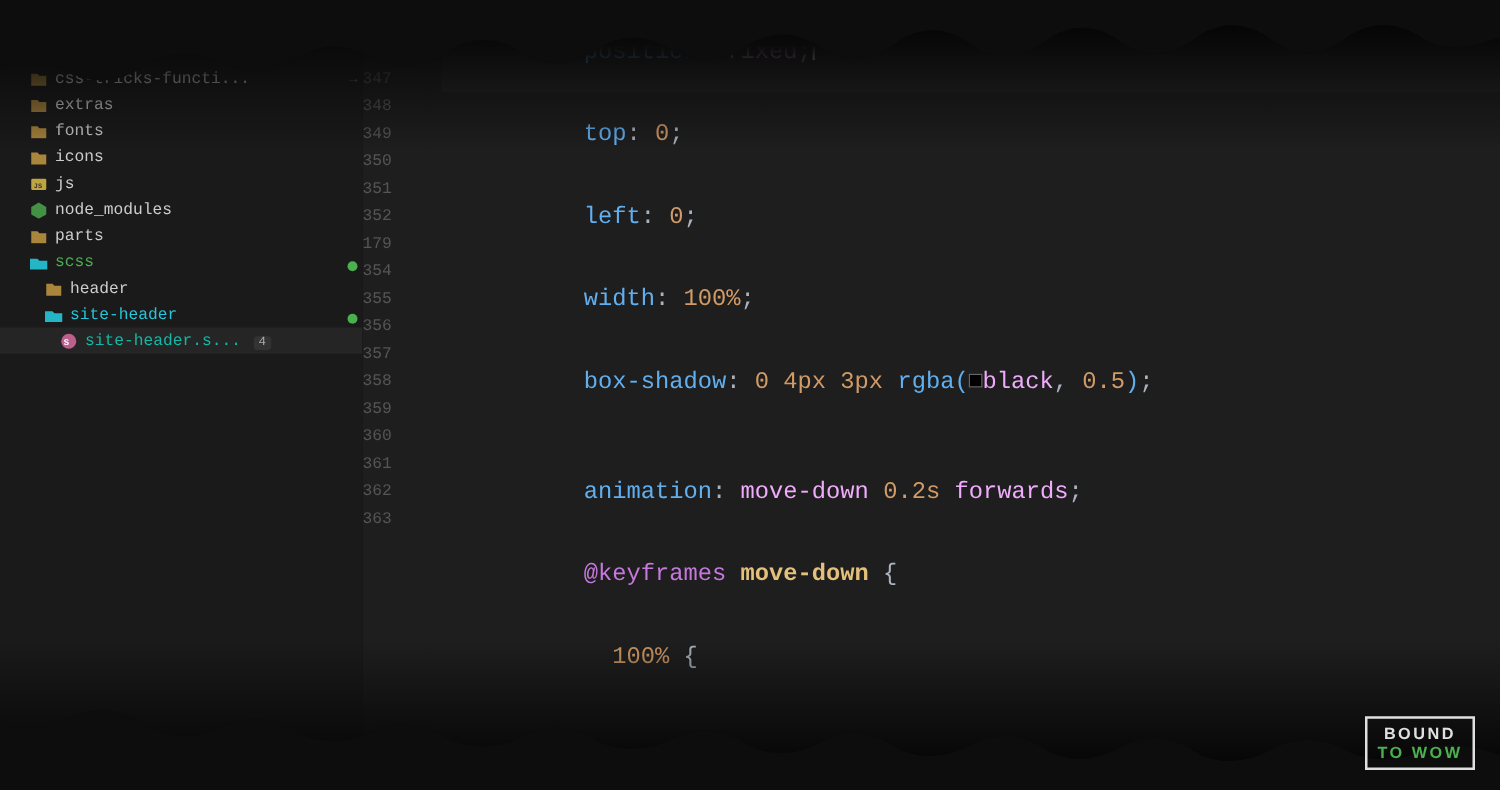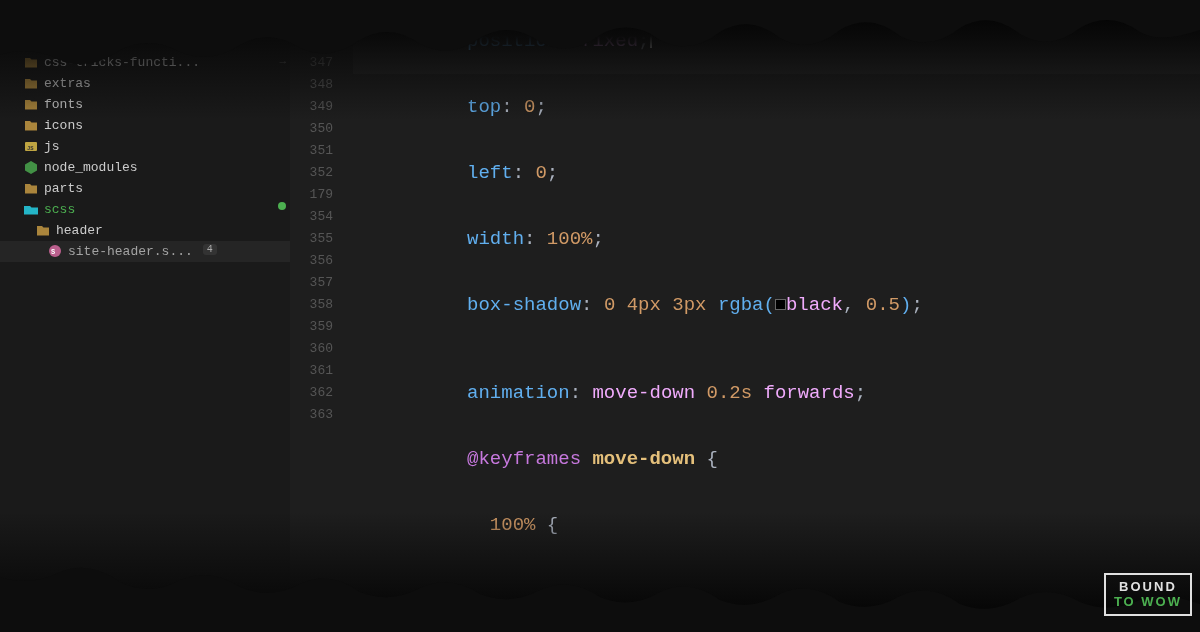--- a/index.html
+++ b/index.html
@@ -31,21 +31,21 @@
       position: relative;
       z-index: 2;
     }
 
     .sidebar-inner {
       padding: 10px 0;
     }
 
     .sidebar-item {
       display: flex;
-      align-items: flex-start;
+      align-items: flex-end;
       padding: 3px 4px;
       cursor: pointer;
       color: #cccccc;
       font-size: 13px;
       gap: 6px;
       white-space: nowrap;
       position: relative;
     }
 
     .sidebar-item.active {
@@ -120,21 +120,20 @@
     }
 
     .line-numbers {
       width: 55px;
       min-width: 55px;
       background: #1e1e1e;
       color: #555;
       font-size: 13px;
       line-height: 22px;
       padding: 8px 0;
-      text-align: right;
       padding-right: 12px;
       user-select: none;
     }
 
     .code-area {
       flex: 1;
       padding: 8px 0 8px 8px;
       overflow: hidden;
       position: relative;
     }
@@ -160,21 +159,21 @@
       right: 20px;
       color: #888;
       font-size: 12px;
       font-family: 'Courier New', monospace;
     }
 
     
     .watermark {
       position: absolute;
       bottom: 16px;
-      right: 8px;
+      right: 20px;
       z-index: 20;
       text-align: center;
     }
 
     .watermark-box {
       border: 2px solid #e0e0e0;
       padding: 4px 8px;
       display: inline-block;
     }
 
@@ -351,29 +350,38 @@
 
       <div class="sidebar-item indent-2">
         <span class="folder-icon">
           <svg width="14" height="12" viewBox="0 0 14 12">
               <path d="M1 2h5l1.5 1.5H13v8H1V2z" fill="#e8b44c" opacity="0.7"></path>
             </svg>
         </span>
         <span class="item-label">header</span>
       </div>
 
+      <div class="sidebar-item indent-2">
+        <span class="folder-icon folder-open-cyan">
+          <svg width="14" height="12" viewBox="0 0 14 12">
+              <path d="M0 3h6l1.5 1.5H14v7H0V3z" fill="#26c6da" opacity="0.9"></path>
+            </svg>
+        </span>
+        <span class="item-label cyan">site-header</span>
+        <span class="dot-badge"></span>
+      </div>
 
       <div class="sidebar-item indent-3 active">
         <span class="folder-icon">
           <svg width="14" height="14" viewBox="0 0 14 14">
               <circle cx="7" cy="7" r="6" fill="#cc6699" opacity="0.9"></circle>
               <text x="3" y="10" fill="white" font-size="7" font-weight="bold">S</text>
             </svg>
         </span>
-        <span class="item-label" style="color:#a3a3a3;">site-header.s... </span>
+        <span class="item-label" style="color:#14b8a6;">site-header.s... </span>
           <span class="badge-num">4</span>
       </div>
 
     </div>
   </div>
 
   <div class="editor">
     <div class="editor-content">
 
       <div class="line-numbers">

